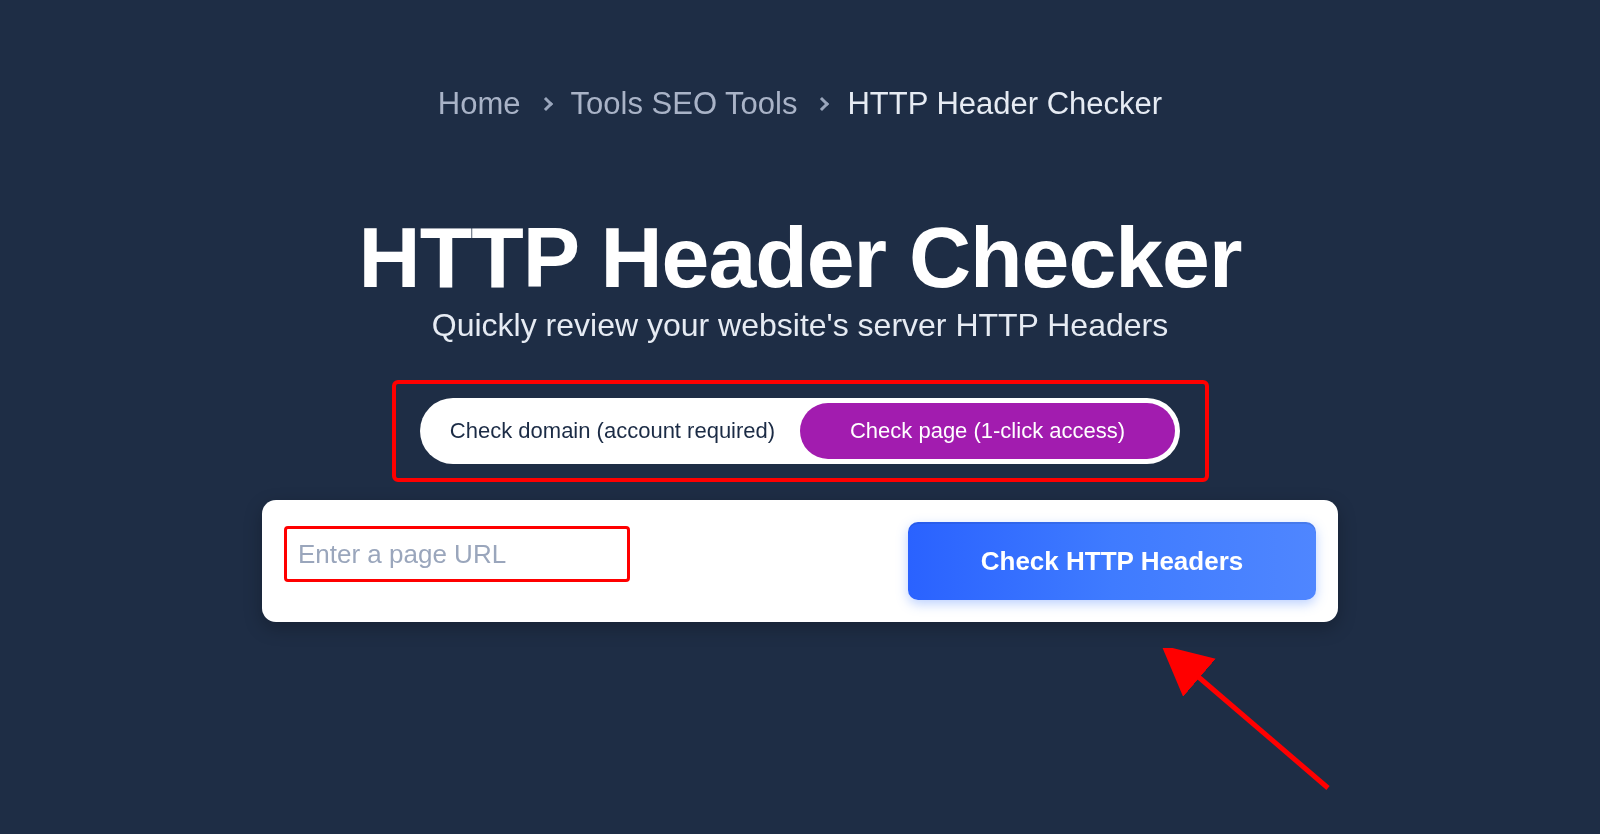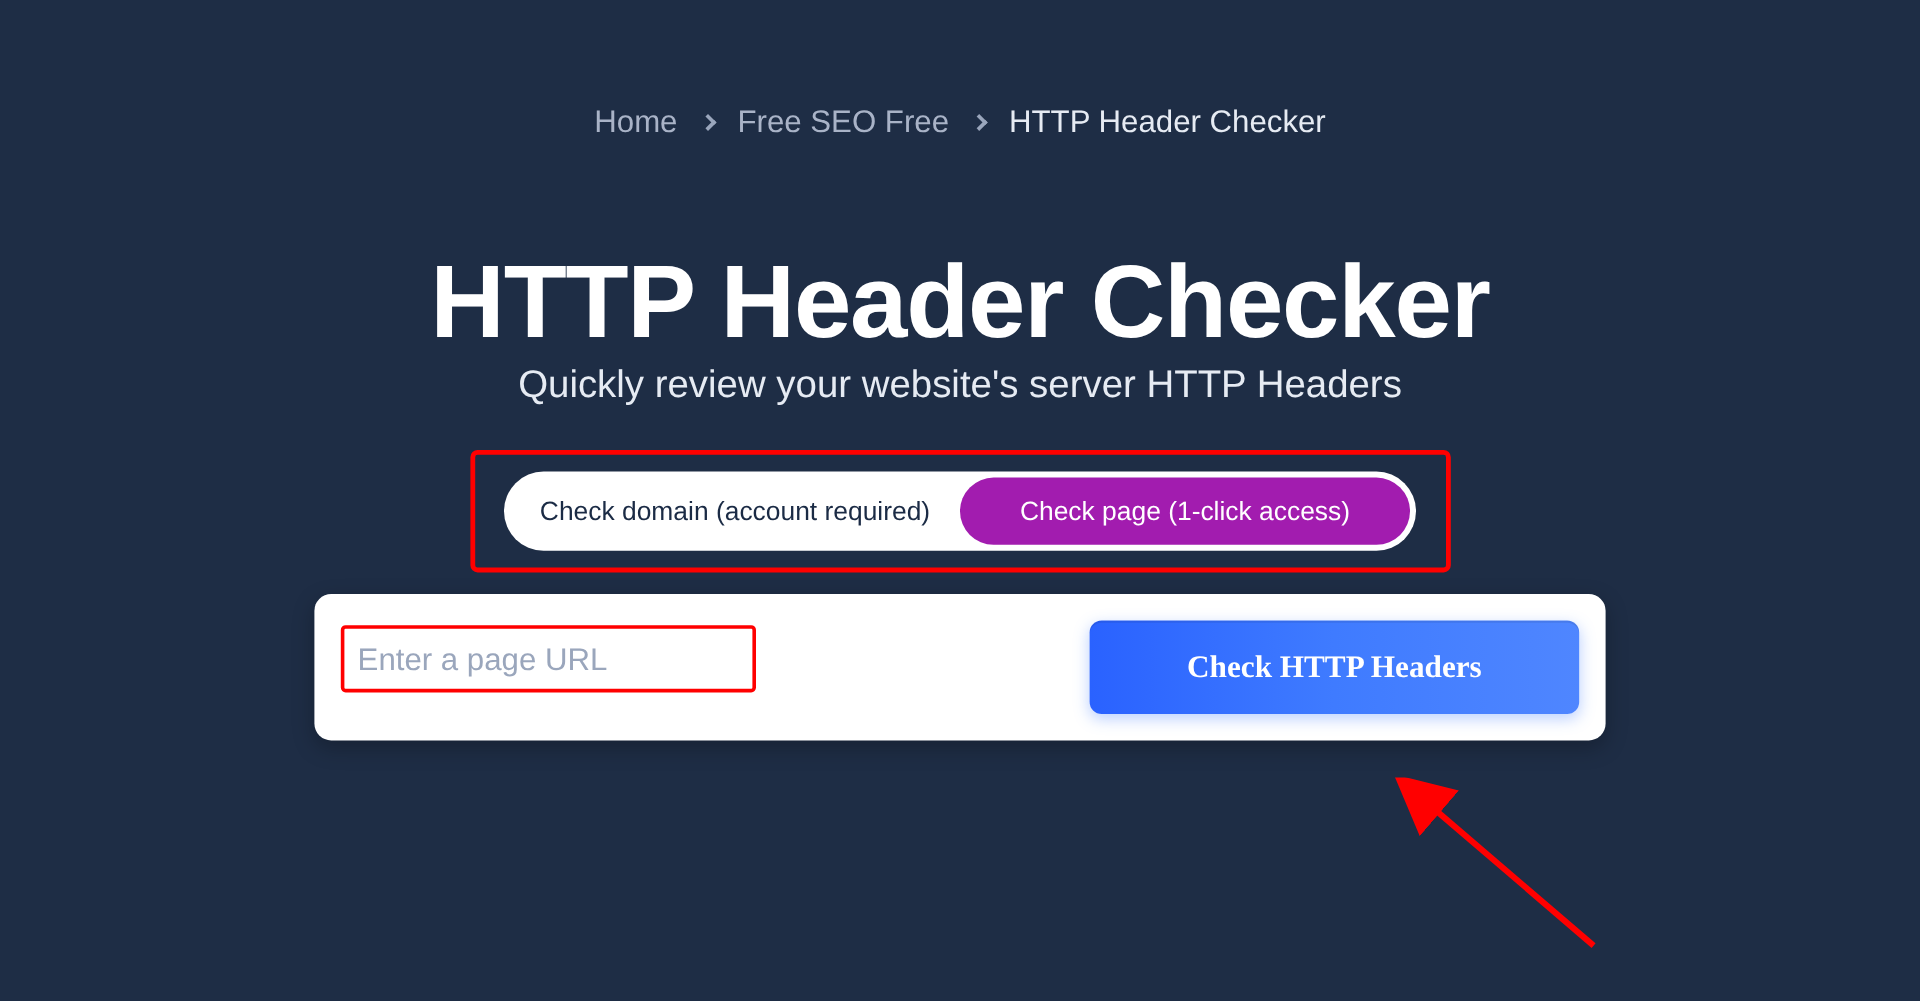--- a/index.html
+++ b/index.html
@@ -11,21 +11,21 @@
     position: relative;
     overflow: hidden;
   }
 
   .breadcrumb {
     display: flex;
     align-items: center;
     justify-content: center;
     gap: 20px;
     padding-top: 86px;
-    font-size: 26px;
+    font-size: 31px;
     color: #9aa6bc;
   }
   .breadcrumb a { color: #a9b3c7; text-decoration: none; }
   .breadcrumb .current { color: #e6ebf3; }
   .chev { width: 10px; height: 10px; border-top: 3px solid #9aa6bc; border-right: 3px solid #9aa6bc; transform: rotate(45deg); display: inline-block; }
 
   h1.title {
     text-align: center;
     font-weight: 800;
     font-size: 86px;
@@ -110,40 +110,39 @@
     width: 408px;
     height: 78px;
     border: none;
     border-radius: 10px;
     background: linear-gradient(90deg, #2a62ff 0%, #3f7bff 50%, #4f86ff 100%);
     color: #ffffff;
     font-size: 26px;
     font-weight: 700;
     cursor: pointer;
     box-shadow: 0 2px 0 rgba(0,0,0,0.08) inset, 0 4px 12px rgba(63,123,255,0.35);
-    font-family: Liberation Serif, serif;
   }
 
   
   .arrow {
     position: absolute;
     left: 1158px;
     top: 648px;
     width: 200px;
     height: 170px;
     pointer-events: none;
   }
 </style>
 </head>
 <body>
 
 <nav class="breadcrumb">
   <a href="#">Home</a>
   <span class="chev"></span>
-  <a href="#">Free SEO Free</a>
+  <a href="#">Tools SEO Tools</a>
   <span class="chev"></span>
   <span class="current">HTTP Header Checker</span>
 </nav>
 
 <h1 class="title">HTTP Header Checker</h1>
 <p class="subtitle">Quickly review your website's server HTTP Headers</p>
 
 <div class="toggle-wrap">
   <div class="toggle">
     <div class="opt inactive">Check domain (account required)</div>

